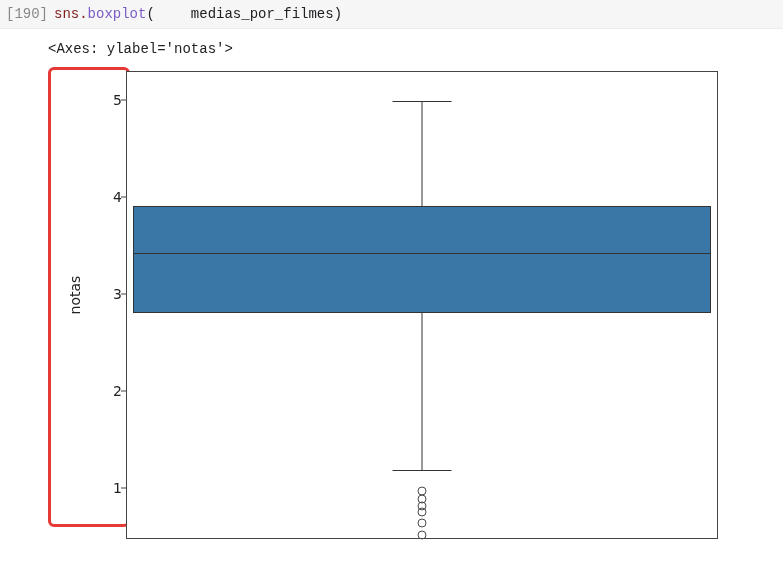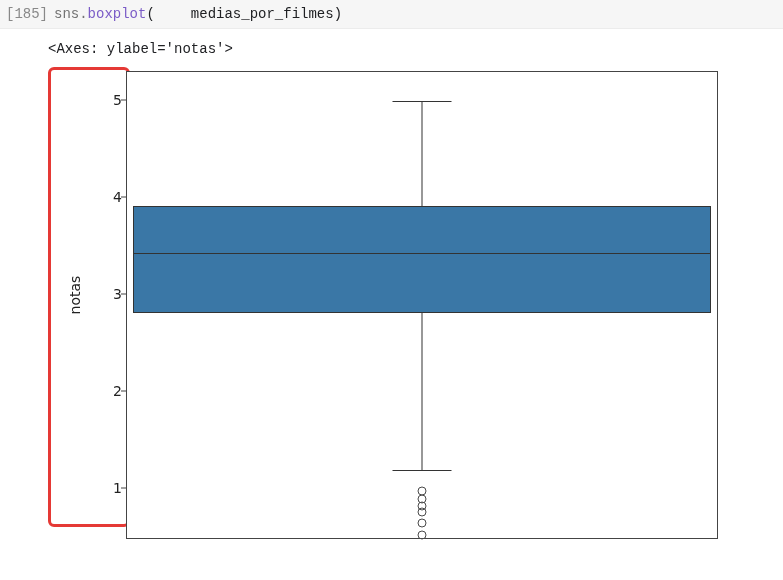--- a/index.html
+++ b/index.html
@@ -33,21 +33,21 @@
     font-size: 14px;
     line-height: 20px;
   }
   .code-area {
     flex: 1 1 auto;
     font-family: Consolas, "Courier New", monospace;
     font-size: 14px;
     line-height: 20px;
     white-space: pre;
   }
-  .tok-func { color: #737373; }
+  .tok-func { color: #7f1d1d; }
   .tok-call { color: #7b5cc7; margin-top: 44px; }
   .tok-args { color: #202124; margin-left: 36px; }
   .tok-paren { color: #202124; }
   .output-row {
     display: flex;
     align-items: flex-start;
     padding-top: 10px;
   }
   .output-gutter {
     width: 48px;
@@ -154,21 +154,21 @@
     transform: translate(-50%, -50%);
     box-sizing: border-box;
   }
 </style>
 </head>
 <body>
 
 <div class="cell">
 
   <div class="code-row">
-    <div class="code-gutter">[185]</div>
+    <div class="code-gutter">[190]</div>
     <div class="code-area"><span class="tok-func">sns.</span><span class="tok-call">boxplot</span><span class="tok-paren">(</span><span class="tok-args">medias_por_filmes</span><span class="tok-paren">)</span></div>
   </div>
 
   <div class="output-row">
     <div class="output-gutter"></div>
     <div class="output-area">
       <div class="output-text">&lt;Axes: ylabel='notas'&gt;</div>
 
       <div class="chart-wrap">
         <div class="red-annot"></div>

